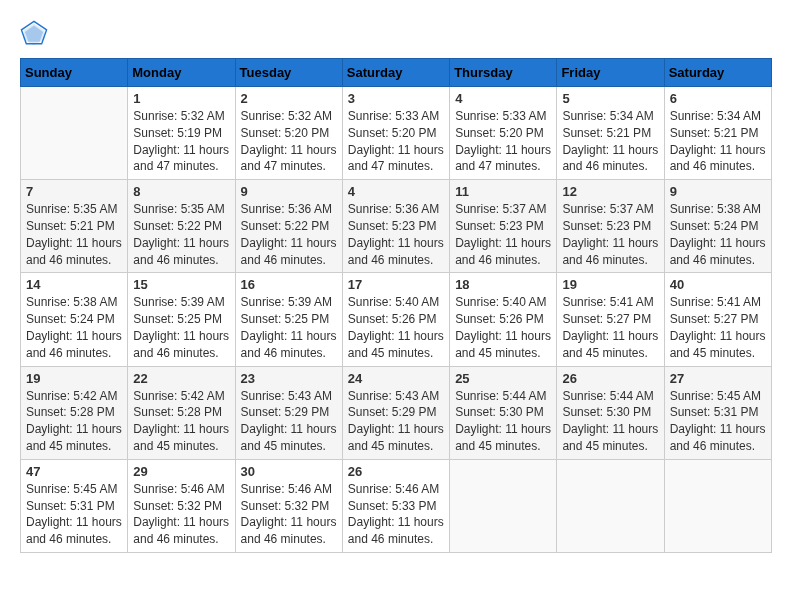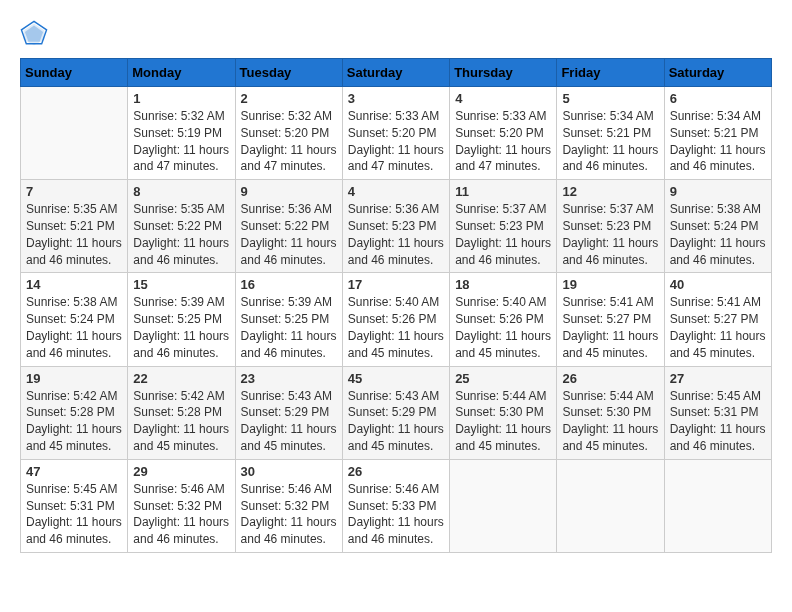--- a/index.html
+++ b/index.html
@@ -213,21 +213,21 @@
         </td>
         <td>
           <div class="day-num">22</div>
           <div class="day-info">Sunrise: 5:42 AM<br>Sunset: 5:28 PM<br>Daylight: 11 hours and 45 minutes.</div>
         </td>
         <td>
           <div class="day-num">23</div>
           <div class="day-info">Sunrise: 5:43 AM<br>Sunset: 5:29 PM<br>Daylight: 11 hours and 45 minutes.</div>
         </td>
         <td>
-          <div class="day-num">45</div>
+          <div class="day-num">24</div>
           <div class="day-info">Sunrise: 5:43 AM<br>Sunset: 5:29 PM<br>Daylight: 11 hours and 45 minutes.</div>
         </td>
         <td>
           <div class="day-num">25</div>
           <div class="day-info">Sunrise: 5:44 AM<br>Sunset: 5:30 PM<br>Daylight: 11 hours and 45 minutes.</div>
         </td>
         <td>
           <div class="day-num">26</div>
           <div class="day-info">Sunrise: 5:44 AM<br>Sunset: 5:30 PM<br>Daylight: 11 hours and 45 minutes.</div>
         </td>

